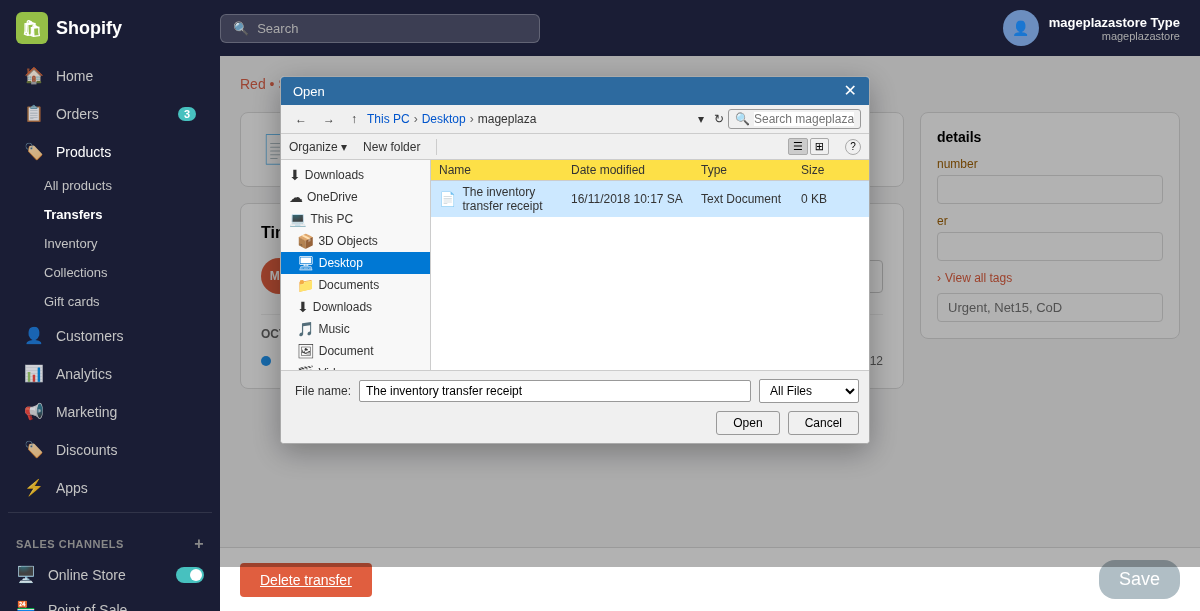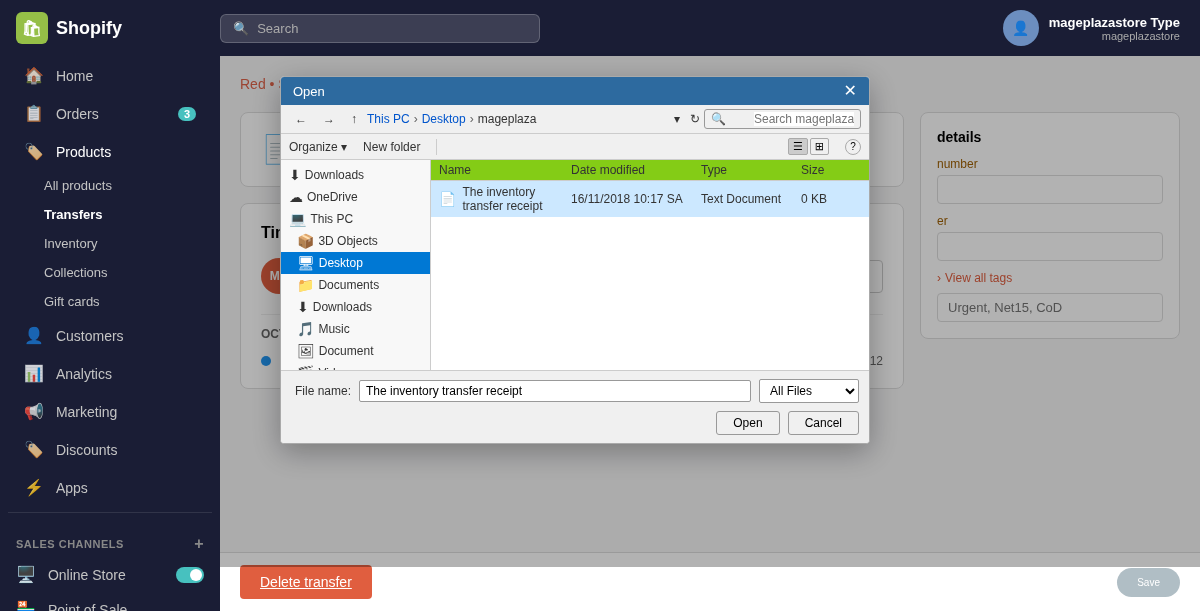--- a/index.html
+++ b/index.html
@@ -95,21 +95,21 @@
     .timeline-event { display: flex; align-items: center; gap: 12px; }
     .timeline-dot { width: 10px; height: 10px; border-radius: 50%; background: #2196f3; flex-shrink: 0; }
     .timeline-text { color: #333; font-size: 13px; }
     .timeline-time { margin-left: auto; color: #666; font-size: 12px; }
 
     .bottom-bar {
       position: fixed; bottom: 0; left: 220px; right: 0; background: #fff;
       border-top: 1px solid #ddd; padding: 12px 20px; display: flex; align-items: center; justify-content: space-between; z-index: 40;
     }
     .delete-btn { background: #e05e3f; color: #fff; border: none; border-radius: 4px; padding: 9px 20px; font-size: 14px; cursor: pointer; font-weight: 500; text-decoration: underline; }
-    .save-btn { background: #b0bec5; color: #fff; border: none; border-radius: 16px; padding: 9px 20px; font-size: 10px; cursor: pointer; font-weight: 500; }
+    .save-btn { background: #b0bec5; color: #fff; border: none; border-radius: 16px; padding: 9px 20px; font-size: 18px; cursor: pointer; font-weight: 500; }
 
     
     .right-panel { width: 260px; flex-shrink: 0; }
     .panel-card { background: #fff; border-radius: 8px; border: 1px solid #ddd; padding: 16px; margin-bottom: 12px; }
     .panel-title { font-size: 14px; font-weight: 600; margin-bottom: 12px; }
     .panel-field { margin-bottom: 10px; }
     .panel-label { font-size: 12px; color: #a16207; margin-bottom: 4px; }
     .panel-input { width: 100%; border: 1px solid #ddd; border-radius: 4px; padding: 6px 10px; font-size: 13px; color: #333; }
     .view-all-tags { color: #e05e3f; font-size: 12px; cursor: pointer; display: flex; align-items: center; gap: 4px; margin-bottom: 8px; }
     .tags-input { width: 100%; border: 1px solid #ddd; border-radius: 4px; padding: 6px 10px; font-size: 13px; color: #999; }
@@ -138,21 +138,21 @@
     .dialog-toolbar {
       background: #f0f0f0; border-bottom: 1px solid #ccc; padding: 4px 8px;
       display: flex; align-items: center; gap: 4px;
     }
     .dialog-nav-btn { background: none; border: 1px solid transparent; border-radius: 3px; cursor: pointer; padding: 2px 5px; font-size: 12px; color: #333; }
     .breadcrumb-bar { display: flex; align-items: center; gap: 4px; font-size: 12px; flex: 1; }
     .breadcrumb-part { color: #0055cc; cursor: pointer; }
     .breadcrumb-sep { color: #666; }
     .breadcrumb-current { color: #333; font-weight: 500; }
     .dialog-search-box { border: 1px solid #999; border-radius: 3px; padding: 2px 6px; font-size: 12px; display: flex; align-items: center; gap: 4px; }
-    .dialog-search-box input { border: none; outline: none; font-size: 12px; width: 100px; margin-left: 24px; }
+    .dialog-search-box input { border: none; outline: none; font-size: 12px; width: 100px; }
     .refresh-btn { background: none; border: none; cursor: pointer; font-size: 12px; color: #333; }
 
     .dialog-action-bar {
       background: #f0f0f0; border-bottom: 1px solid #ccc; padding: 4px 8px;
       display: flex; align-items: center; gap: 16px; font-size: 12px;
     }
     .organize-btn { background: none; border: none; cursor: pointer; font-size: 12px; color: #333; display: flex; align-items: center; gap: 2px; }
     .new-folder-btn { background: none; border: none; cursor: pointer; font-size: 12px; color: #333; }
     .action-separator { width: 1px; height: 16px; background: #ccc; }
     .view-btns { display: flex; gap: 2px; margin-left: auto; }
@@ -177,21 +177,21 @@
     .dialog-tree-item.active .item-icon { color: #fff; }
     .item-icon { font-size: 14px; }
     .tree-indent { padding-left: 16px; }
 
     .dialog-file-area { flex: 1; overflow-y: auto; }
     .dialog-file-area::-webkit-scrollbar { width: 8px; }
     .dialog-file-area::-webkit-scrollbar-thumb { background: #ccc; }
 
     .file-list-header {
       display: grid; grid-template-columns: 1fr 130px 100px 60px;
-      padding: 3px 8px; background: #84cc16; border-bottom: 1px solid #ccc;
+      padding: 3px 8px; background: #fde047; border-bottom: 1px solid #ccc;
       font-size: 12px; color: #333; font-weight: 500;
     }
     .file-list-header span { cursor: pointer; }
 
     .file-row {
       display: grid; grid-template-columns: 1fr 130px 100px 60px;
       padding: 4px 8px; font-size: 12px; color: #333; cursor: pointer;
       align-items: center;
     }
     .file-row.selected { background: #cce8ff; }

